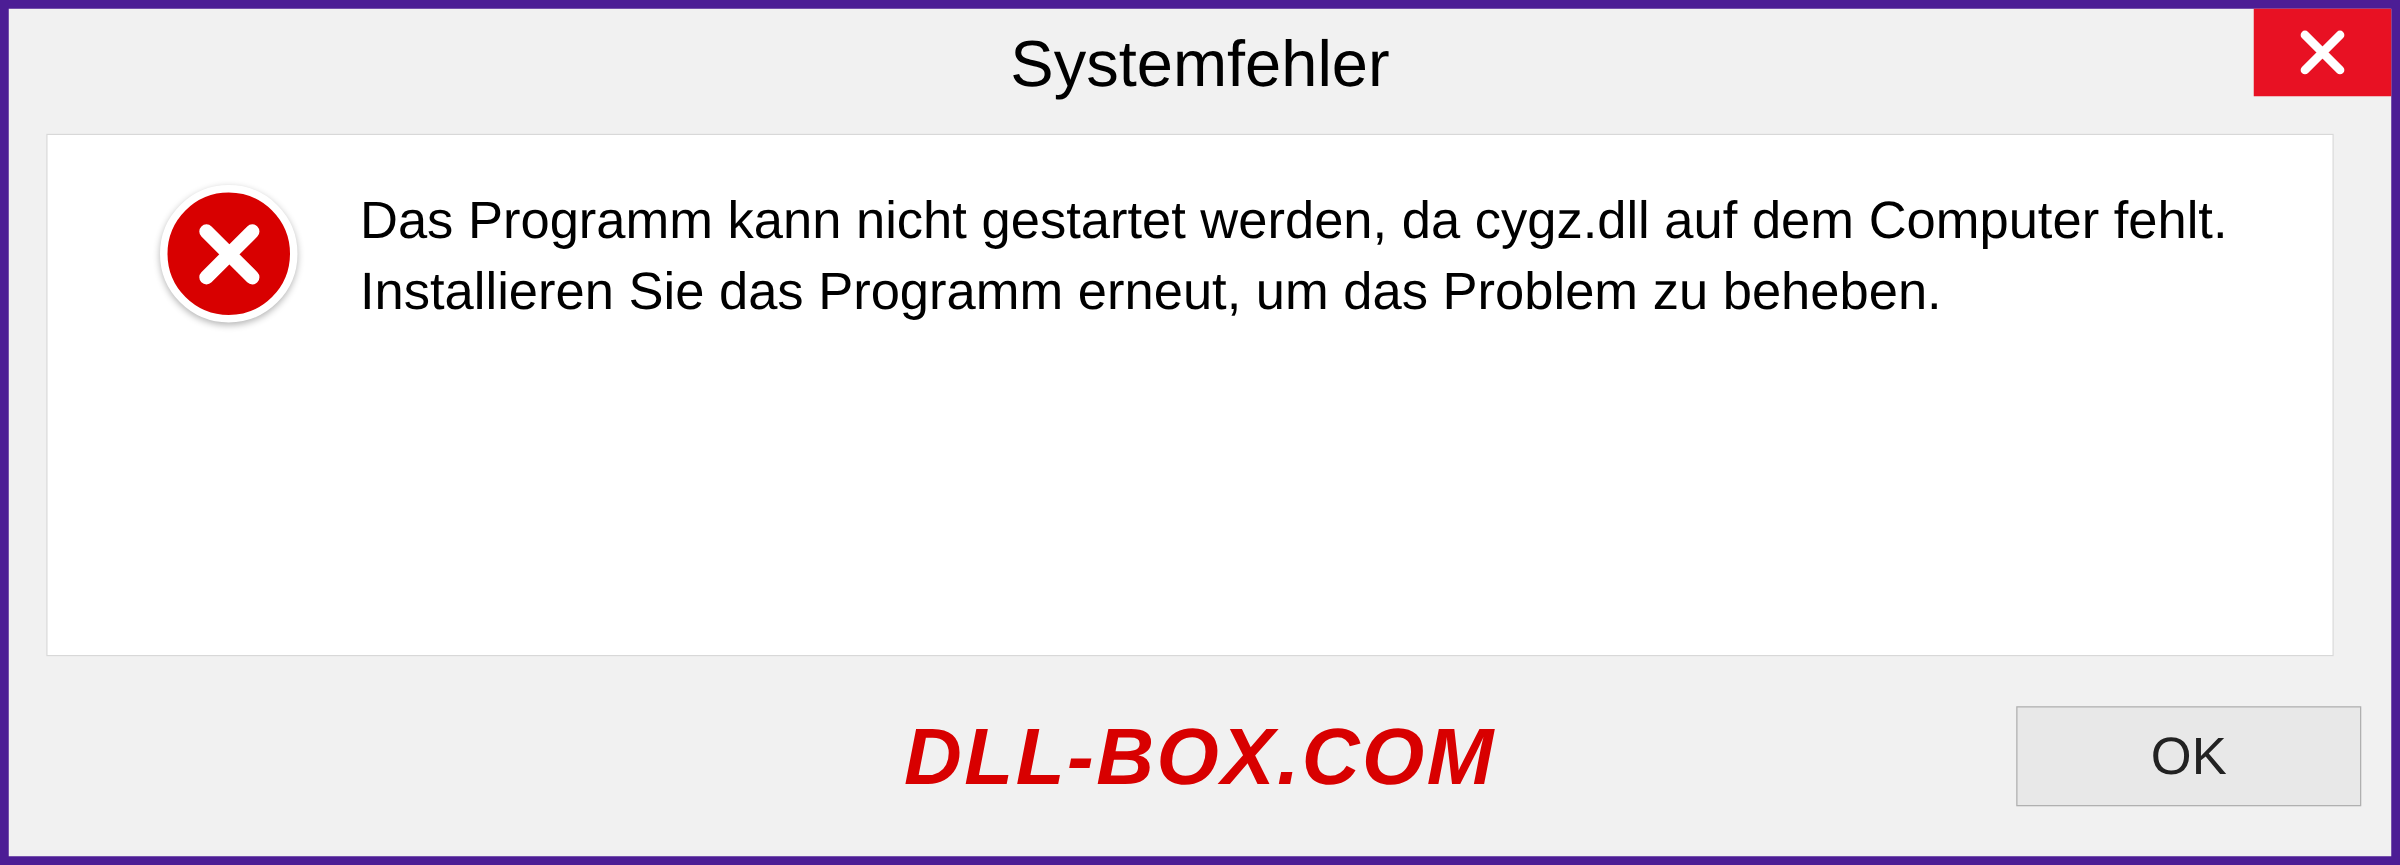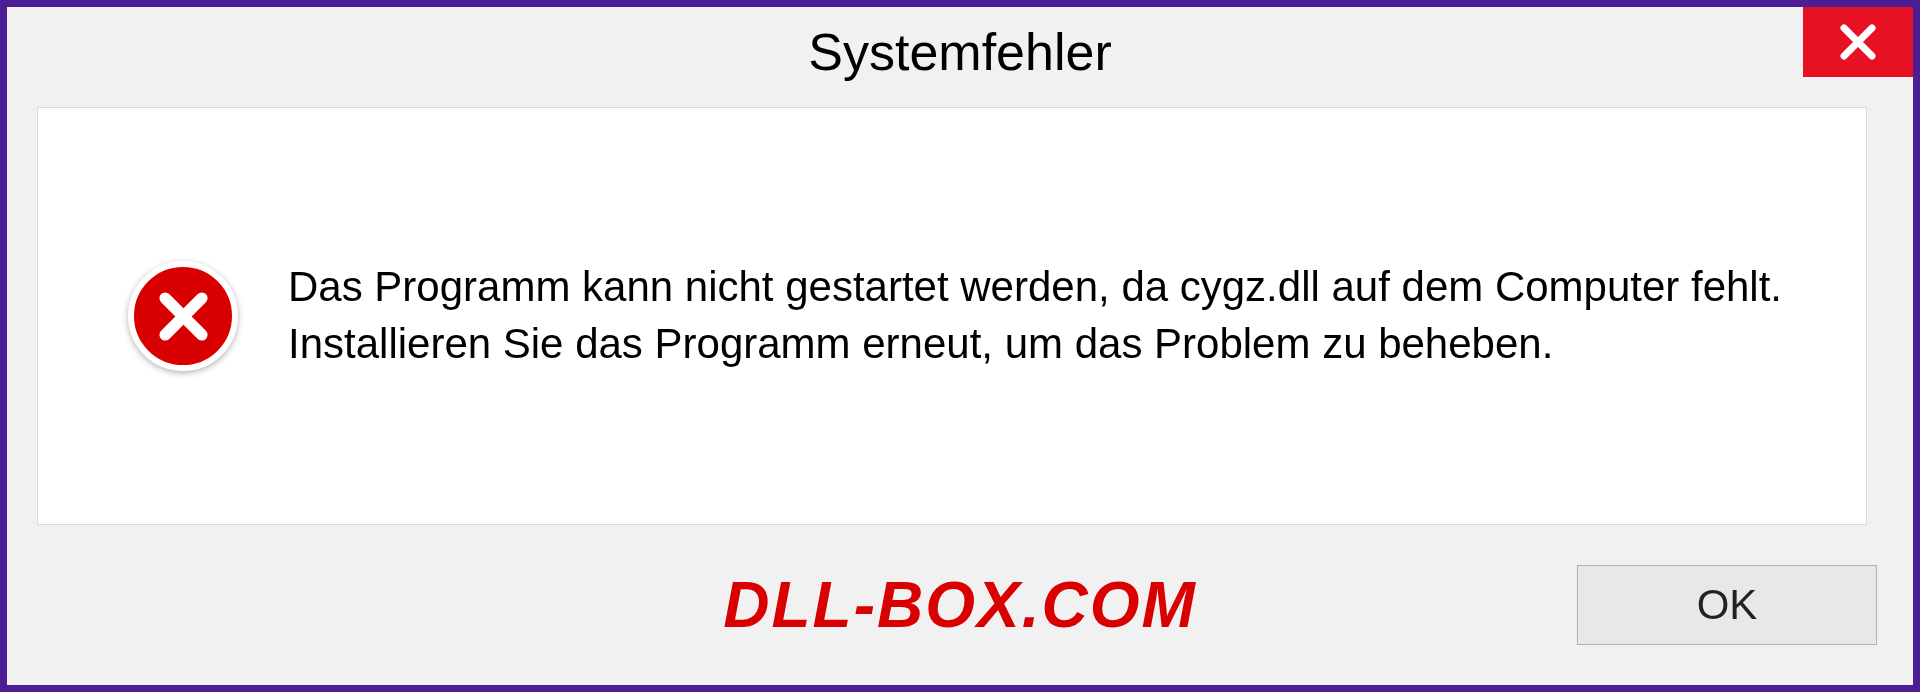--- a/index.html
+++ b/index.html
@@ -49,21 +49,21 @@
     .close-btn svg {
       width: 42px;
       height: 42px;
     }
     .content-panel {
       margin: 10px 46px 0 30px;
       background: #fff;
       border: 1px solid #d8d8d8;
       flex: 1;
       display: flex;
-      align-items: center;
+      align-items: flex-start;
       padding: 40px 24px 40px 90px;
     }
     .error-icon {
       width: 110px;
       height: 110px;
       flex-shrink: 0;
       margin-right: 50px;
     }
     .error-icon-circle {
       width: 100%;
@@ -83,36 +83,36 @@
     .error-message {
       font-size: 42px;
       line-height: 1.35;
       color: #000;
     }
     .footer {
       height: 160px;
       display: flex;
       align-items: center;
       justify-content: flex-end;
-      padding: 0 36px;
+      padding: 0 24px;
       position: relative;
     }
     .watermark {
       position: absolute;
       left: 50%;
       transform: translateX(-50%);
       font-size: 64px;
       font-weight: 800;
       font-style: italic;
       color: #d80000;
       letter-spacing: 2px;
       font-family: Arial, sans-serif;
     }
     .ok-btn {
-      width: 300px;
+      width: 276px;
       height: 80px;
       background: #e8e8e8;
       border: 1px solid #b0b0b0;
       font-size: 42px;
       color: #222;
       display: flex;
       align-items: center;
       justify-content: center;
       cursor: pointer;
     }

